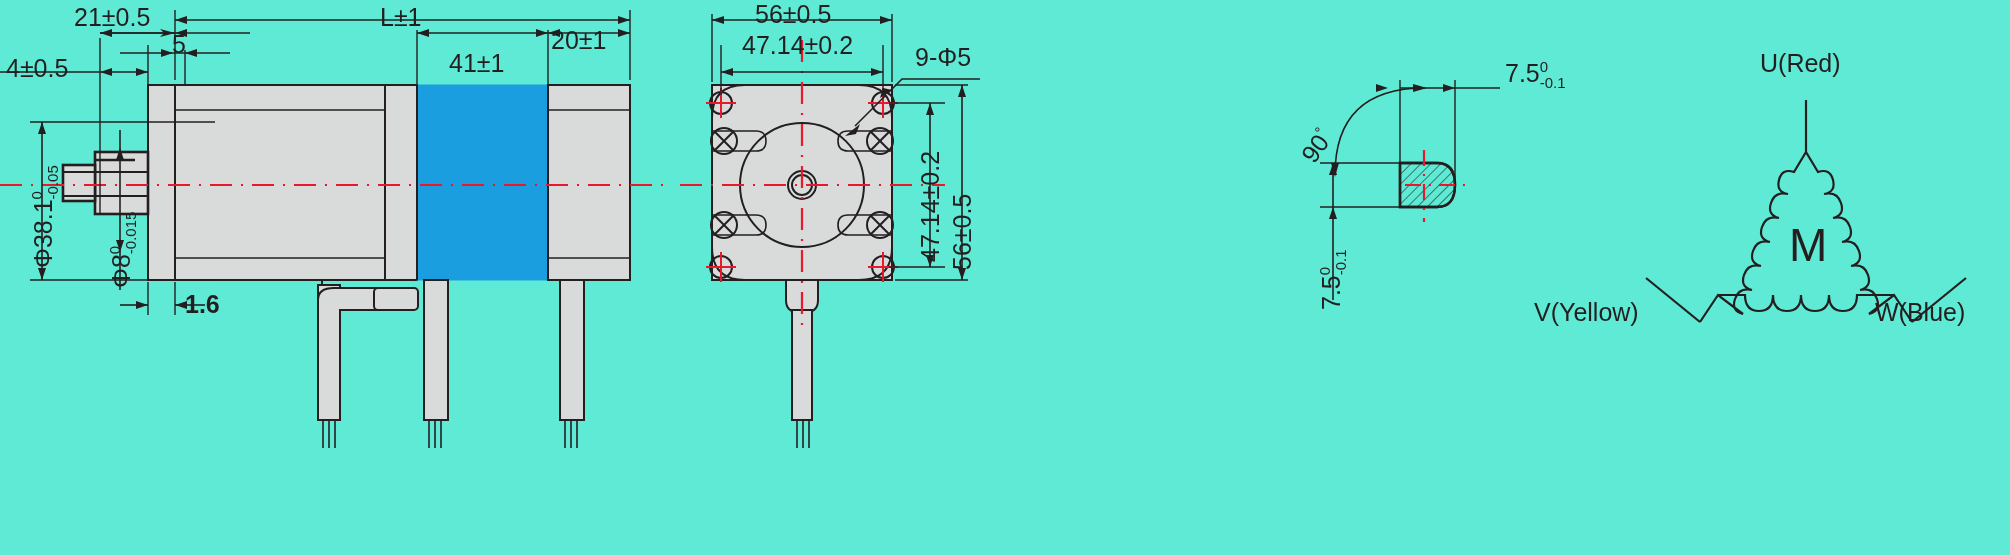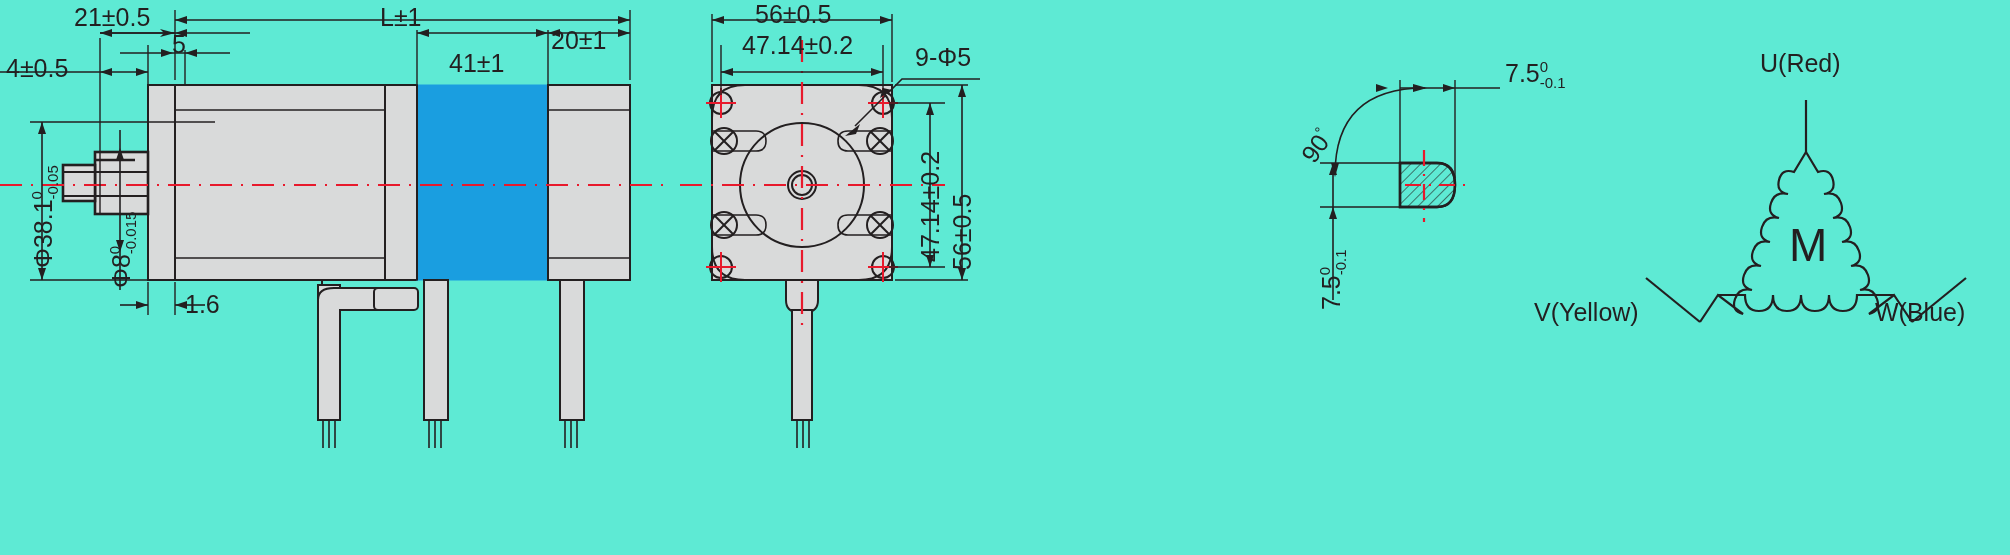--- a/index.html
+++ b/index.html
@@ -349,21 +349,21 @@
   <div class="lbl" style="left:380px;top:5px;">L±1</div>
 
   <div class="lbl" style="left:172px;top:32px;">5</div>
 
   <div class="lbl" style="left:6px;top:56px;">4±0.5</div>
 
   <div class="lbl" style="left:449px;top:28px;margin-top:23px;">41±1</div>
 
   <div class="lbl" style="left:551px;top:28px;">20±1</div>
 
-  <div class="lbl" style="left:185px;top:292px;">1.6</div>
+  <div class="lbl" style="left:185px;top:292px;font-weight:bold;">1.6</div>
 
   <div class="lbl vert" style="left:30px;top:268px;transform:rotate(-90deg);">
     <span>Φ38.1</span><span class="tolstack"><span>0</span><span>-0.05</span></span>
   </div>
 
   <div class="lbl vert" style="left:108px;top:288px;transform:rotate(-90deg);">
     <span>Φ8</span><span class="tolstack"><span>0</span><span>-0.015</span></span>
   </div>
 
   <div class="lbl" style="left:755px;top:2px;">56±0.5</div>

